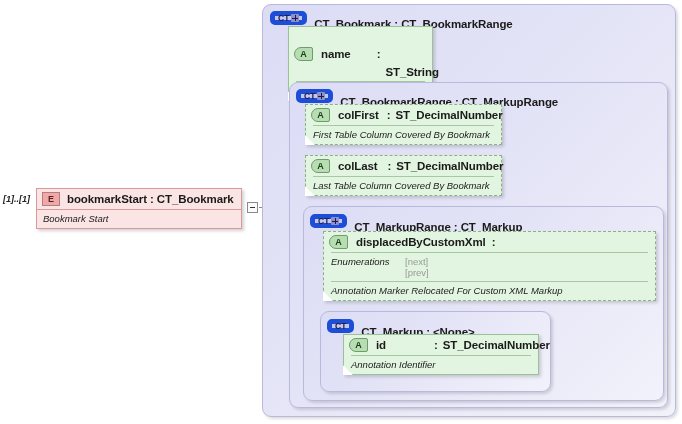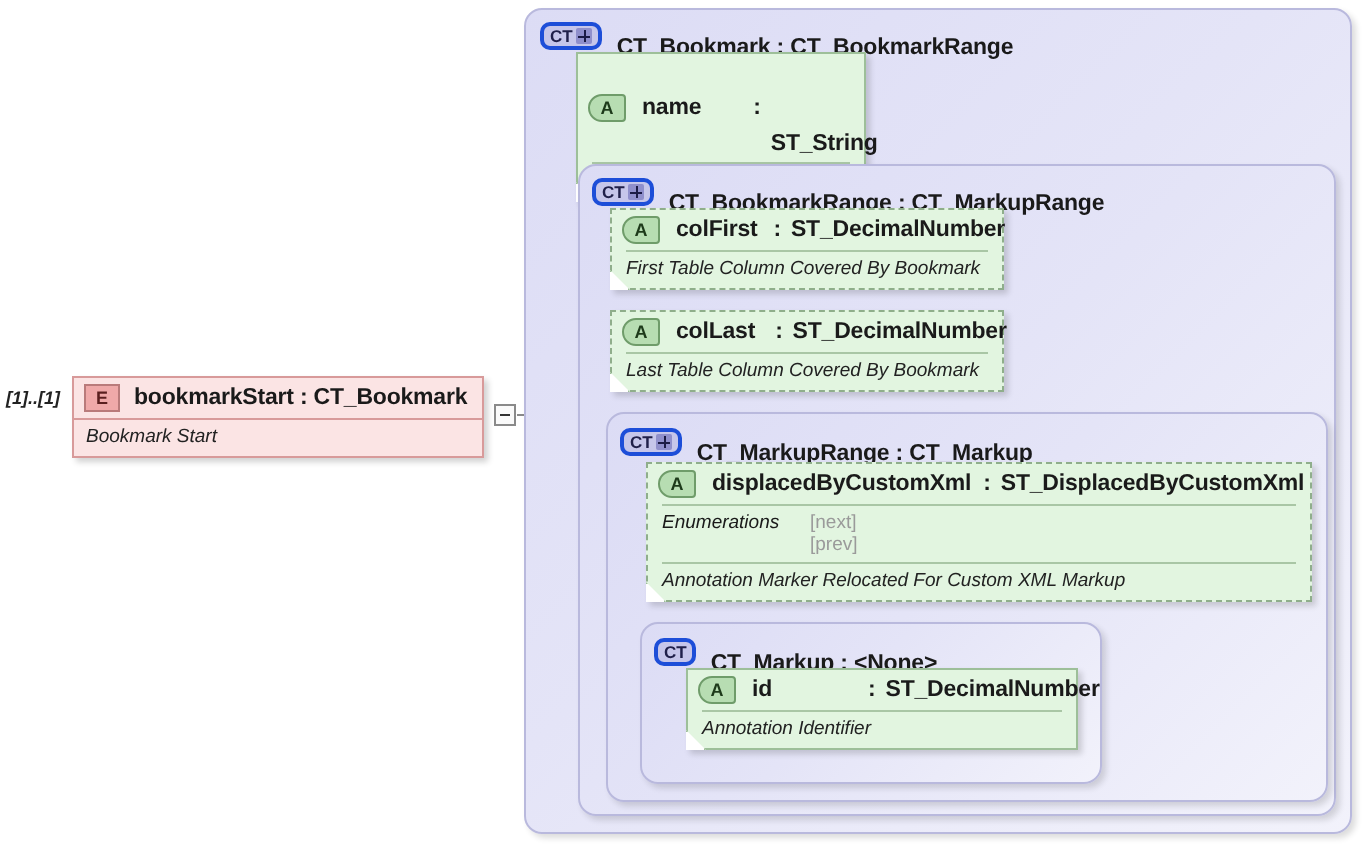--- a/index.html
+++ b/index.html
@@ -125,21 +125,21 @@
     white-space: nowrap;
   }
   .ct-badge {
     display: inline-flex;
     align-items: center;
     justify-content: center;
     height: 14px;
     padding: 0 3px;
     box-sizing: border-box;
     background: #c6c6ea;
-    border: 2px solid #1d4ed8;
+    border: 5px solid #1d4ed8;
     border-radius: 5px;
     color: #20204a;
     font-size: 8.5px;
     font-weight: bold;
     line-height: 12px;
     margin-right: 7px;
     flex: none;
   }
   .ct-badge .plus {
     display: inline-block;
@@ -358,21 +358,20 @@
         <span class="plus"></span>
     </span>
     <span class="group-title">CT_MarkupRange : CT_Markup</span>
   </div>
 
   <div class="attr optional" style="left:323px; top:231px; width:333px;">
     <div class="attr-head">
       <span class="a-badge">A</span>
       <span class="attr-name">displacedByCustomXml</span>
       <span class="attr-name" style="margin-left:6px;">:</span>
-      <span class="attr-name" style="margin-left:5px;">ST_DisplacedByCustomXml</span>
     </div>
     <div class="attr-sep"></div>
     <div class="enum-row">
       <span class="enum-label">Enumerations</span>
       <span class="enum-values">
         <div>[next]</div>
         <div>[prev]</div>
       </span>
     </div>
     <div class="attr-sep"></div>

